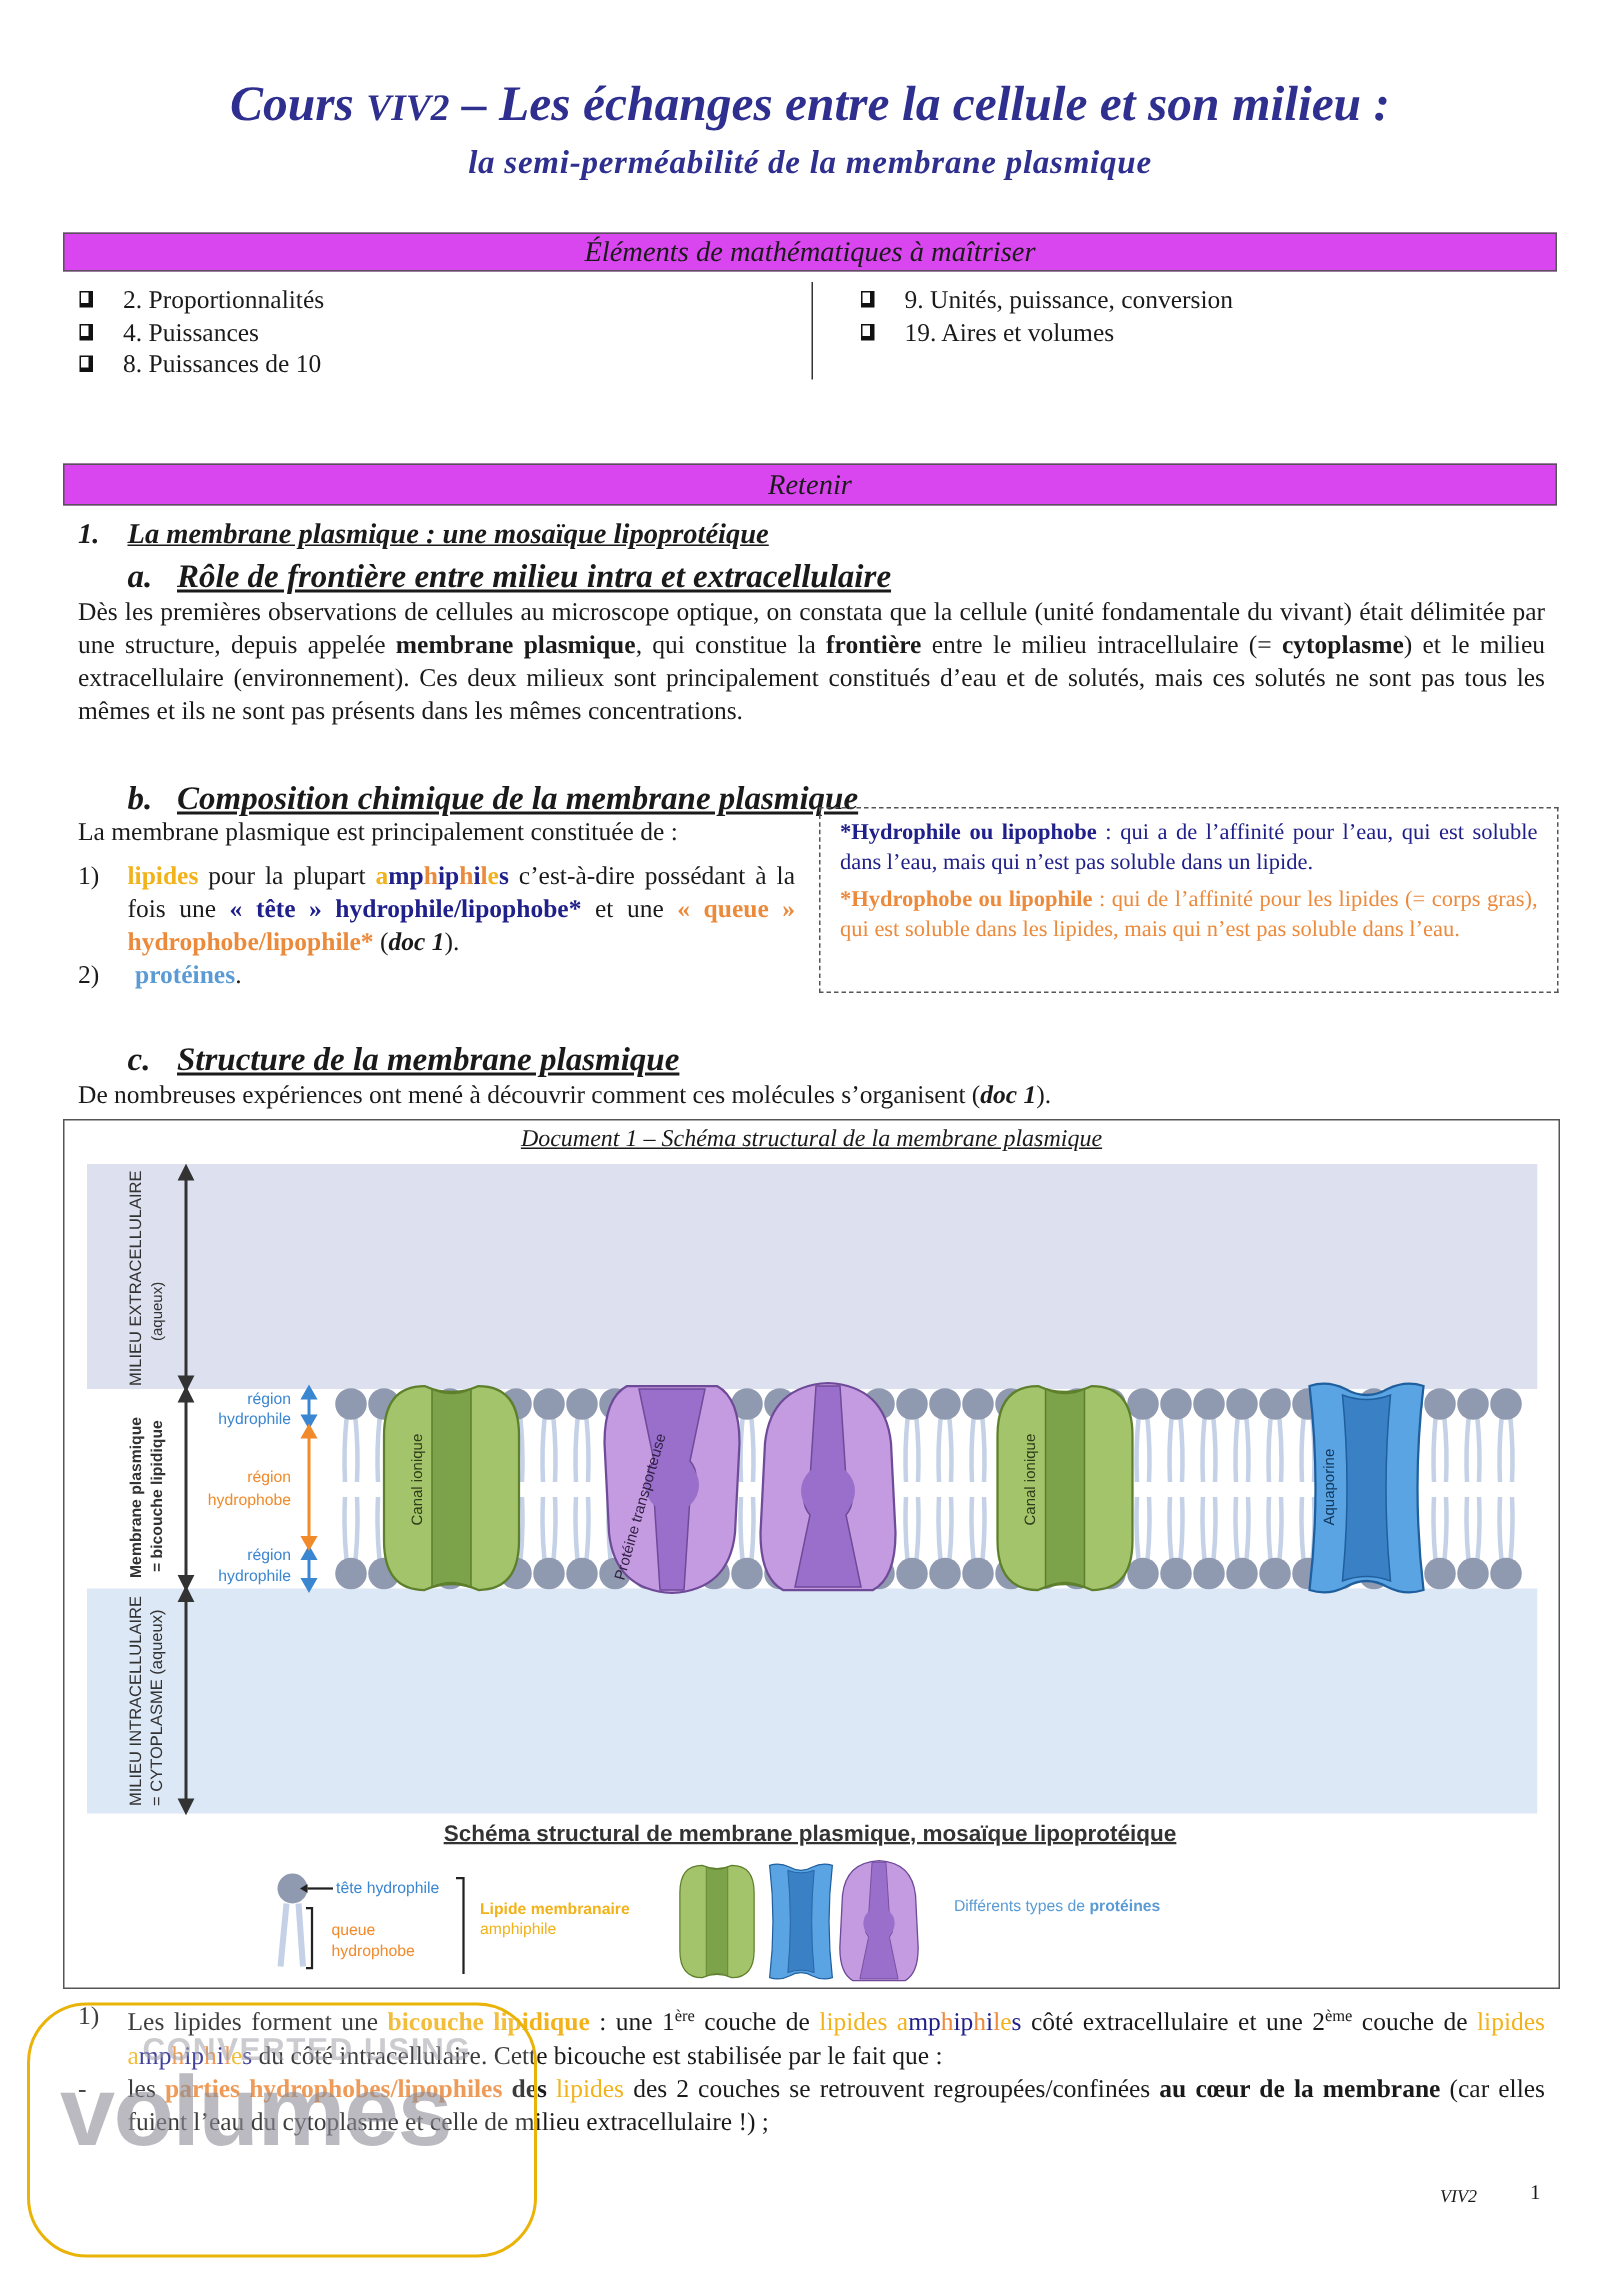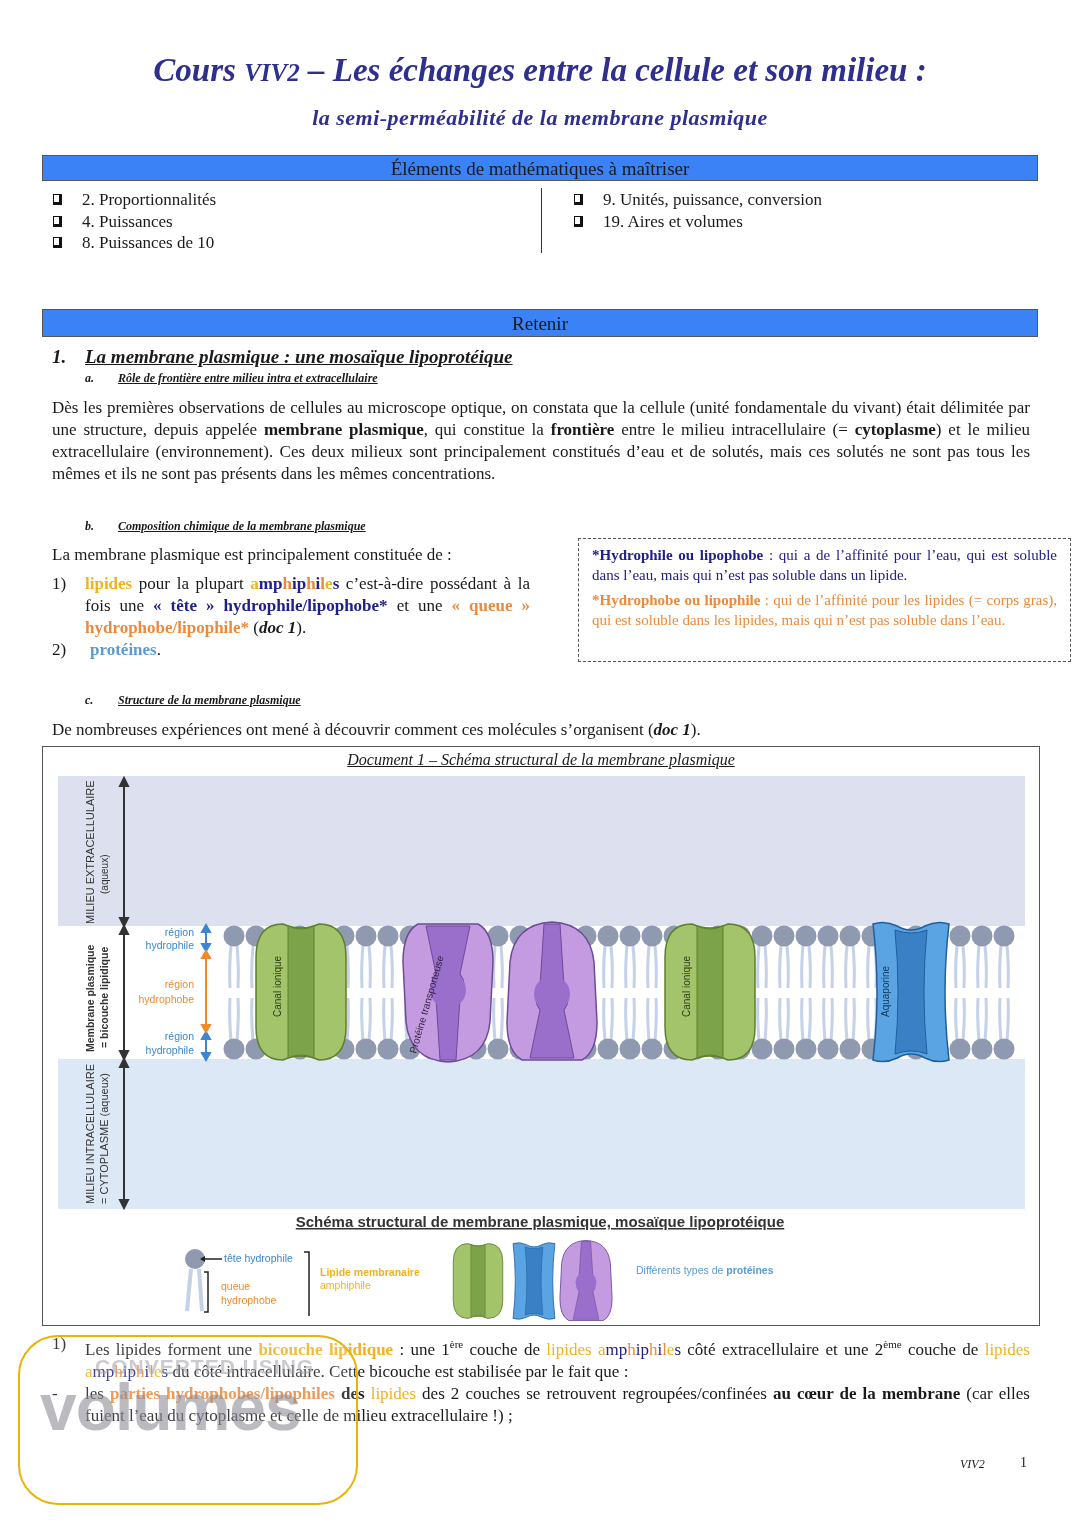--- a/index.html
+++ b/index.html
@@ -1,37 +1,37 @@
 <!DOCTYPE html>
 <html><head>
 <meta charset="utf-8">
 <style>
   html,body{margin:0;padding:0;background:#fff;}
   body{width:1080px;height:1528px;position:relative;overflow:hidden;font-family:"Liberation Serif","DejaVu Serif",serif;color:#1a1a1a;}
   .abs{position:absolute;}
   .title1{left:0;width:1080px;top:52px;text-align:center;font-size:33px;font-style:italic;font-weight:bold;color:#2e2f8e;}
   .title1 .sc{font-size:25px;}
-  .title2{left:0;width:1080px;top:95px;text-align:center;font-size:22px;font-style:italic;font-weight:bold;color:#2e2f8e;letter-spacing:0.5px;margin-top:10px;}
-  .bar{left:42px;width:996px;height:26px;background:#3b82f6;border:1px solid #555;text-align:center;font-size:19px;line-height:26px;box-sizing:border-box;}
+  .title2{left:0;width:1080px;top:95px;text-align:center;font-size:22px;font-style:italic;font-weight:bold;color:#2e2f8e;letter-spacing:0.5px;}
+  .bar{left:42px;width:996px;height:26px;background:#d946ef;border:1px solid #555;text-align:center;font-style:italic;font-size:19px;line-height:26px;box-sizing:border-box;}
   .math-col{font-size:17px;line-height:21.5px;}
   .math-col .it{display:flex;align-items:center;}
   .chk{display:inline-block;width:9px;height:11px;border:1.5px solid #111;border-right-width:3px;border-bottom-width:3px;margin-right:20px;margin-left:11px;box-sizing:border-box;}
   .vline{left:541px;top:188px;width:1px;height:65px;background:#333;}
   .h1{left:52px;top:346px;font-size:19px;font-style:italic;font-weight:bold;}
   .h1 .u,.h2 .u{text-decoration:underline;font-style:italic;}
   .h1 .num{display:inline-block;width:33px;}
-  .h2{font-size:12px;font-style:italic;font-weight:bold;}
+  .h2{font-size:22px;font-style:italic;font-weight:bold;}
   .h2 .num{display:inline-block;width:33px;}
   .para{left:52px;width:978px;font-size:17px;line-height:22px;text-align:justify;}
   .b{font-weight:bold;}
   .yel{color:#f1b21a;}
   .dblue{color:#20208a;}
   .orange{color:#ec8a3c;}
   .lblue{color:#5b9bd5;}
-  .defbox{left:546px;top:538px;width:493px;height:124px;border:1px dashed #555;box-sizing:border-box;padding:7px 13px;font-size:15px;line-height:19.5px;text-align:justify;margin-left:32px;}
+  .defbox{left:546px;top:538px;width:493px;height:124px;border:1px dashed #555;box-sizing:border-box;padding:7px 13px;font-size:15px;line-height:19.5px;text-align:justify;}
   .defbox p{margin:0 0 6px 0;}
   .doc1{left:42px;top:746px;width:998px;height:580px;border:1px solid #555;box-sizing:border-box;}
   .doc1-cap{position:absolute;left:0;top:4px;width:100%;text-align:center;font-size:16px;font-style:italic;text-decoration:underline;}
   .fig{position:absolute;left:15px;top:29px;width:967px;height:546px;font-family:"Liberation Sans","DejaVu Sans",sans-serif;}
   .list{font-size:17px;line-height:22px;}
   .wm{left:18px;top:1335px;width:340px;height:170px;border:2px solid #eab308;border-radius:40px;box-sizing:border-box;background:rgba(255,255,255,0.15);}
   .wm-conv{position:absolute;left:75px;top:18px;font-family:"Liberation Sans",sans-serif;font-weight:bold;font-size:21px;color:rgba(160,160,170,0.55);letter-spacing:1px;}
   .wm-auto{position:absolute;left:20px;top:32px;font-family:"Liberation Sans",sans-serif;font-weight:bold;font-size:66px;color:rgba(140,140,150,0.6);letter-spacing:-1px;}
   .wm-video{position:absolute;left:110px;top:95px;font-family:"Liberation Sans",sans-serif;font-weight:bold;font-size:58px;color:rgba(140,140,150,0.6);}
   .wm-video .dot{color:rgba(240,150,140,0.8);}

